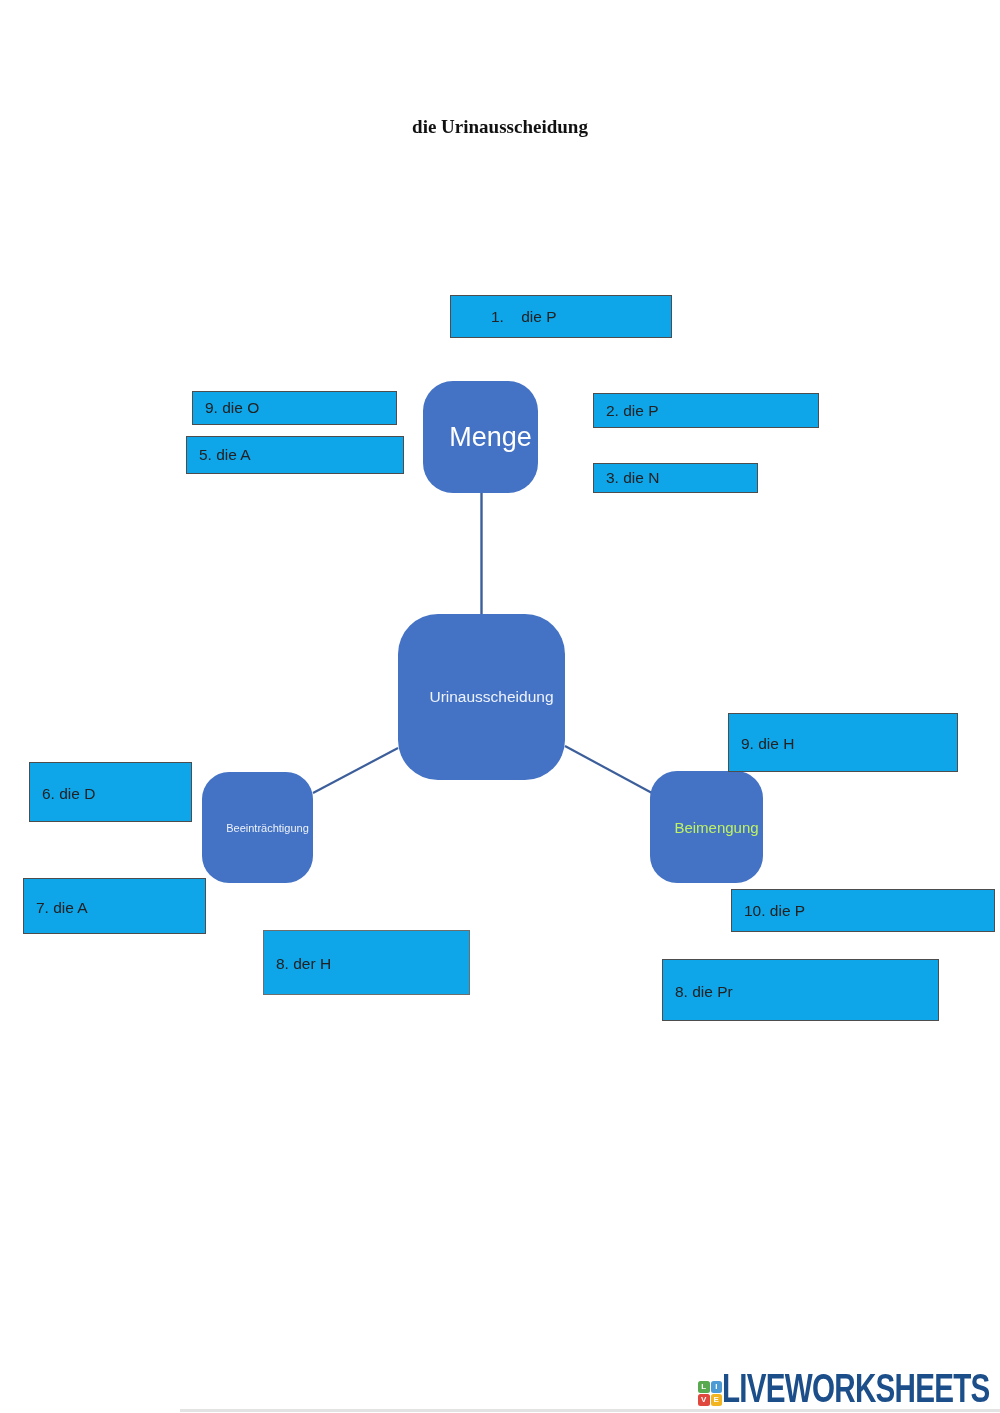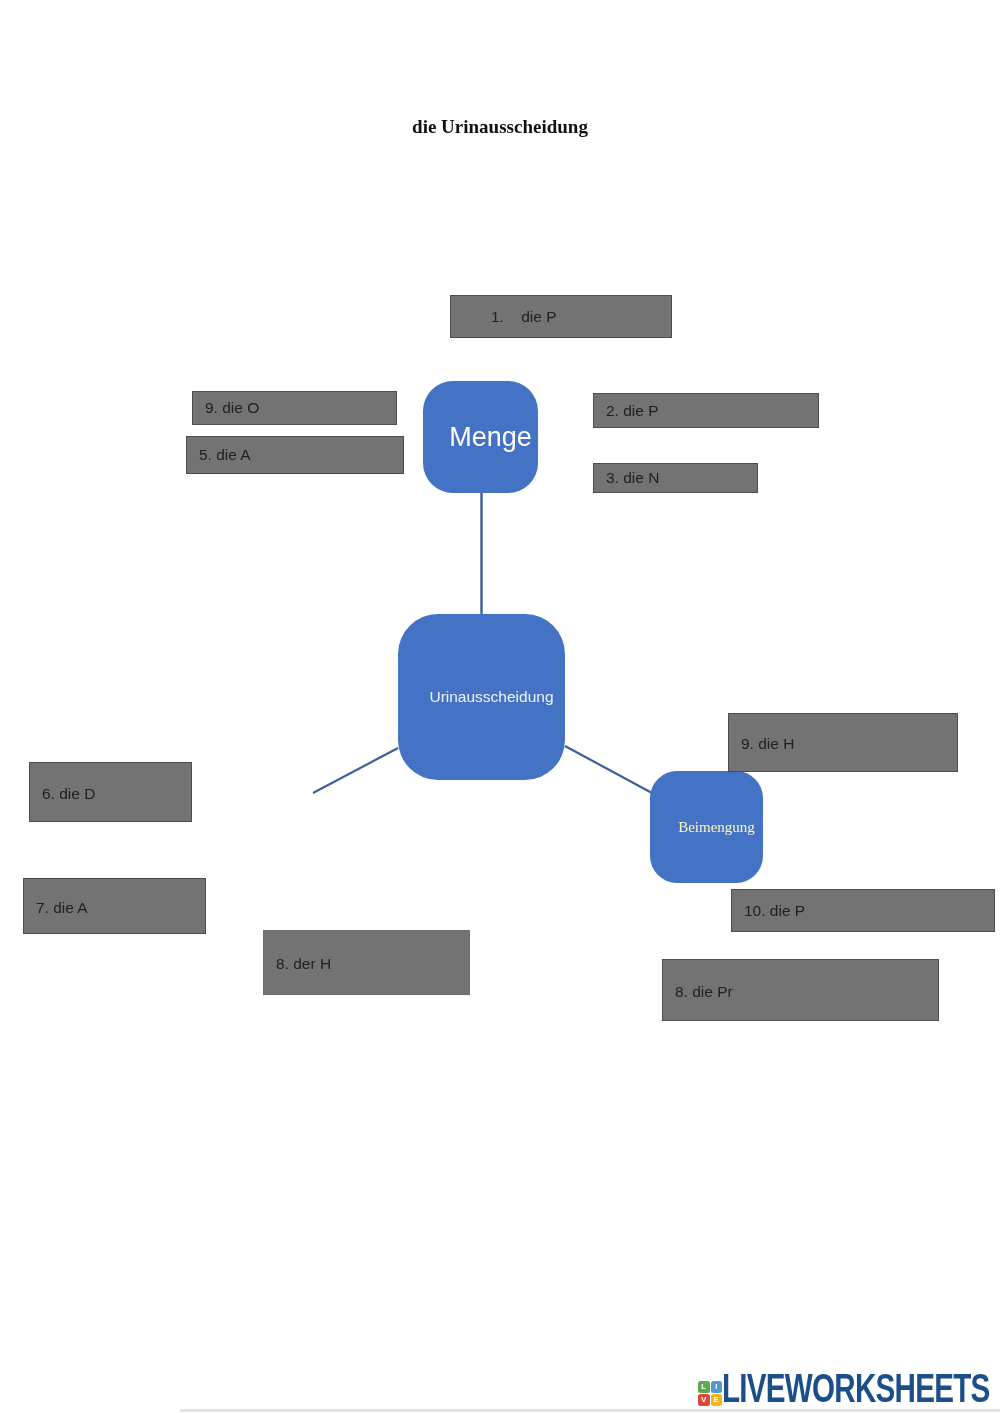--- a/index.html
+++ b/index.html
@@ -56,26 +56,25 @@
     width: 111px; height: 111px;
     border-radius: 27px;
     font-size: 11px;
     color: #edf2fa;
   }
   .node-beimengung {
     left: 650px; top: 771px;
     width: 113px; height: 112px;
     border-radius: 27px;
     font-size: 15px;
-    color: #fef9c3;
-    font-family: Liberation Serif, serif;
+    color: #bef264;
   }
   .answer-box {
     position: absolute;
-    background: #737373;
+    background: #0ea5e9;
     border: 1.5px solid #4d4d4d;
     font-size: 15.5px;
     color: #212121;
     display: flex;
     padding: 6px 12px;
   }
   .answer-box span { white-space: pre; }
   .v-center { align-items: center; }
   .v-top { align-items: center; padding-top: 9px; }
   .box-1  { left: 450px; top: 295px; width: 222px; height: 43px; padding-left: 40px; }
@@ -144,20 +143,23 @@
   </svg>
 
   <div class="node node-menge">
     <span>Menge</span>
   </div>
 
   <div class="node node-center">
     <span>Urinausscheidung</span>
   </div>
 
+  <div class="node node-beeintraechtigung">
+    <span>Beeinträchtigung</span>
+  </div>
 
   <div class="node node-beimengung">
     <span>Beimengung</span>
   </div>
 
   <div class="answer-box box-1 v-center">
     <span>1.    die P</span>
   </div>
   <div class="answer-box box-2 v-center">
     <span>2. die P</span>

